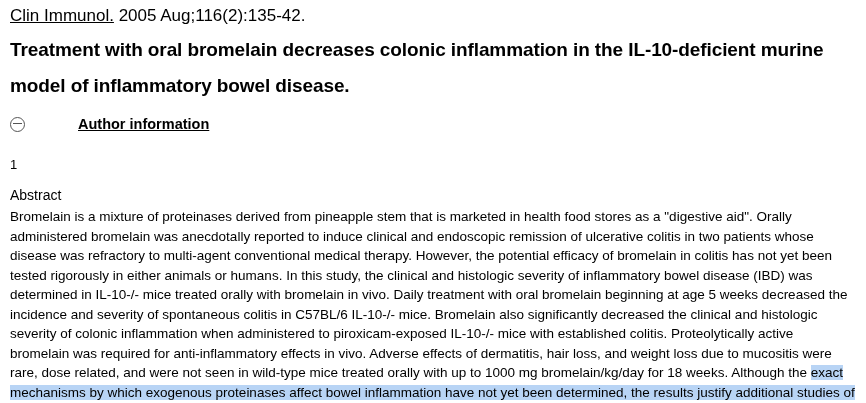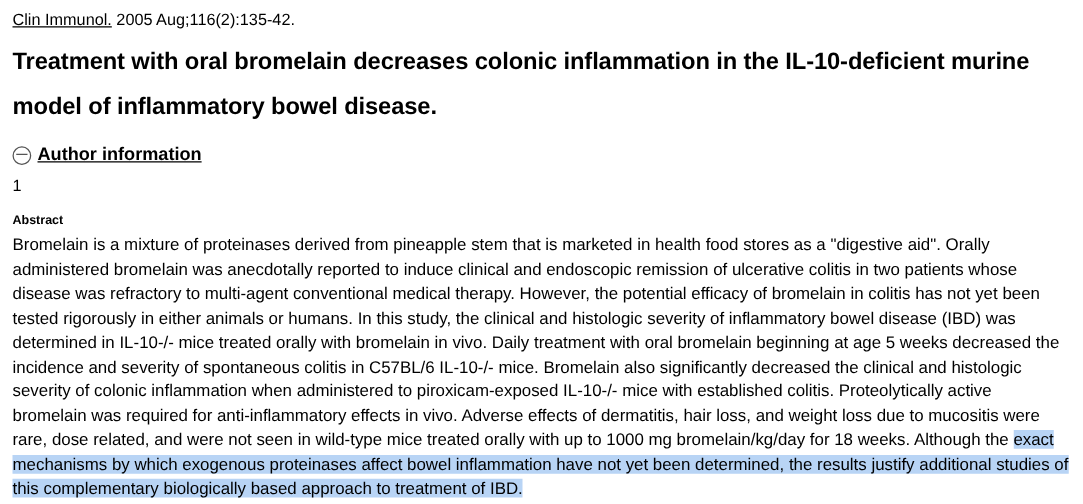--- a/index.html
+++ b/index.html
@@ -13,21 +13,21 @@
     font-family: "Liberation Sans", sans-serif;
     color: #000000;
     overflow: hidden;
   }
   .page {
     padding: 8px 10px 0 10px;
     box-sizing: border-box;
     width: 866px;
   }
   .citation {
-    font-size: 13px;
+    font-size: 17px;
     line-height: 16px;
     margin-bottom: 8px;
     white-space: nowrap;
   }
   .citation .journal {
     text-decoration: underline;
   }
   .article-title {
     font-size: 19px;
     font-weight: bold;
@@ -44,23 +44,24 @@
     text-decoration: underline;
   }
   .authors .sup {
     font-size: 9px;
     vertical-align: super;
     text-decoration: none;
   }
   .author-info-head {
     font-size: 14.5px;
     font-weight: bold;
-    margin: 0 0 8px 0;
+    margin: 0 0 24px 0;
     display: flex;
     align-items: center;
+    gap: 48px;
   }
   .toggle-icon {
     display: inline-block;
     width: 13px;
     height: 13px;
     border: 1px solid #555;
     border-radius: 50%;
     position: relative;
     margin-right: 5px;
     background: #fff;
@@ -82,22 +83,22 @@
     font-size: 13px;
     line-height: 17px;
     margin-bottom: 14px;
     display: flex;
   }
   .affiliation .num {
     width: 24px;
     flex: 0 0 auto;
   }
   .abstract-head {
-    font-size: 10px;
-    font-weight: bold;
+    font-size: 14px;
+    font-weight: normal;
     margin: 0 0 4px 0;
   }
   .abstract-body {
     font-size: 13.5px;
     line-height: 19.5px;
     text-align: left;
   }
   .hl {
     background: #b8d4f5;
   }

